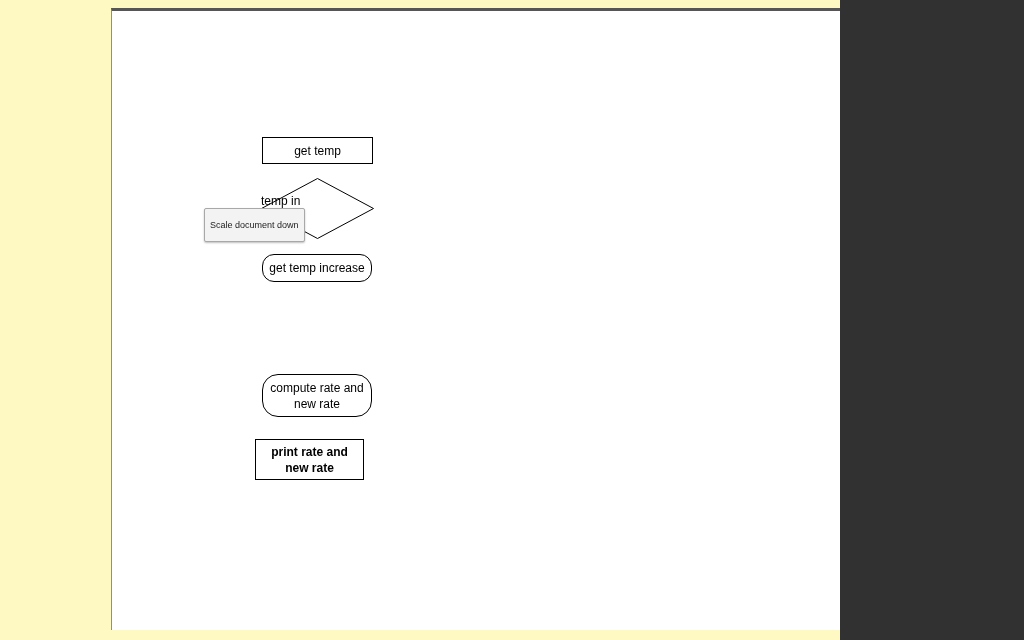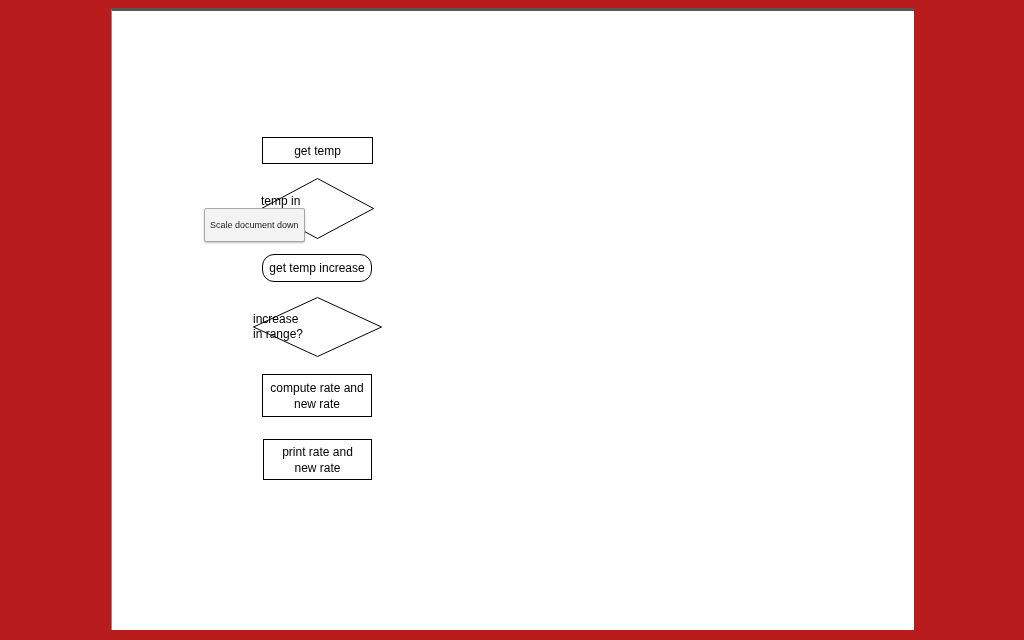--- a/index.html
+++ b/index.html
@@ -3,23 +3,23 @@
 <meta charset="utf-8">
 <style>
   html, body {
     margin: 0;
     padding: 0;
     background: #313131;
     font-family: "Liberation Sans", sans-serif;
   }
   .screen {
     position: relative;
-    width: 1024px;
+    width: 840px;
     height: 640px;
-    background: #b91c1c;
+    background: #fef9c3;
     overflow: hidden;
   }
   .doc-page {
     position: absolute;
     left: 111px;
     top: 8px;
     width: 803px;
     height: 622px;
     background: #ffffff;
     border-top: 3px solid #565656;
@@ -91,36 +91,27 @@
     <div class="diamond-label">
       <span>temp in</span>
       <span>range?</span>
     </div>
   </div>
 
   <div class="node rect" style="left:262px; top:254px; width:110px; height:28px;border-radius:12px;">
     <span>get temp increase</span>
   </div>
 
-  <div class="node diamond" style="left:253px; top:297px; width:129px; height:60px;">
-    <svg width="129" height="60" viewBox="0 0 129 60">
-      <polygon points="64.5,0.5 128.5,30 64.5,59.5 0.5,30" fill="#ffffff" stroke="#000000" stroke-width="1"></polygon>
-    </svg>
-    <div class="diamond-label">
-      <span>increase</span>
-      <span>in range?</span>
-    </div>
-  </div>
 
-  <div class="node rect" style="left:262px; top:374px; width:110px; height:43px;">
+  <div class="node rect" style="left:262px; top:374px; width:110px; height:43px;border-radius:16px;">
     <span>compute rate and</span>
     <span>new rate</span>
   </div>
 
-  <div class="node rect" style="left:263px; top:439px; width:109px; height:41px;">
+  <div class="node rect" style="left:255px; top:439px; width:109px; height:41px;font-weight:bold;">
     <span>print rate and</span>
     <span>new rate</span>
   </div>
 
   <div class="tooltip">
     <span>Scale document down</span>
   </div>
 
 </div>
 

